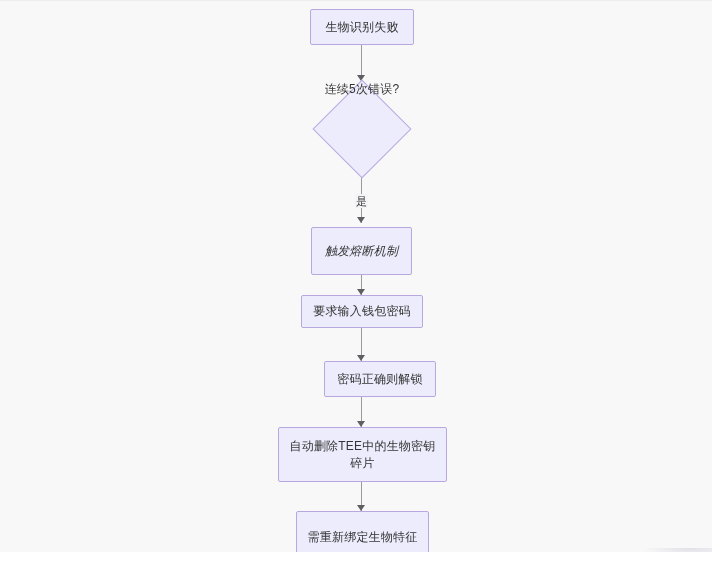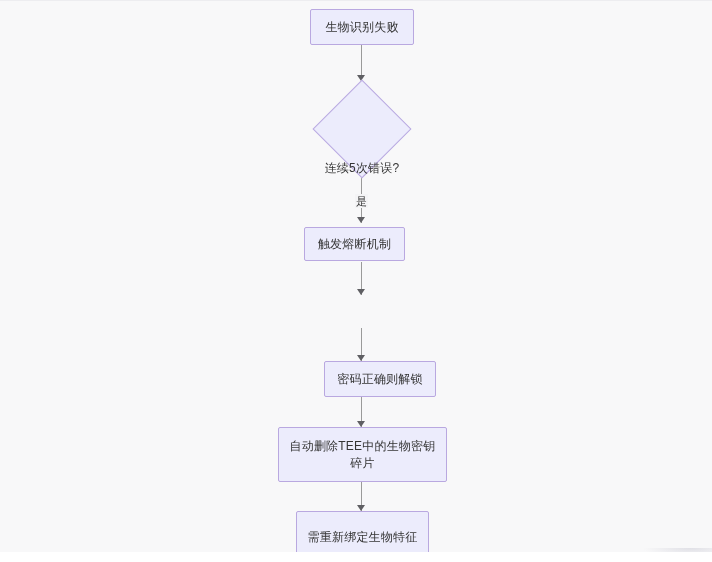--- a/index.html
+++ b/index.html
@@ -46,21 +46,21 @@
     color: #343434;
     font-size: 12px;
     line-height: 17px;
     letter-spacing: 0.2px;
     padding: 2px 0;
   }
 
   .diamond-wrap {
     position: absolute;
     display: flex;
-    align-items: flex-end;
+    align-items: flex-start;
     justify-content: center;
   }
   .diamond-shape {
     position: absolute;
     left: 50%;
     top: 50%;
     width: 70px;
     height: 70px;
     margin-left: -35px;
     margin-top: -35px;
@@ -129,24 +129,27 @@
 
   <div class="node" style="left:310px; top:8px; width:104px; height:36px;">
     <span>生物识别失败</span>
   </div>
 
   <div class="diamond-wrap" style="left:312px; top:80px; width:100px; height:96px;">
     <div class="diamond-shape"></div>
     <span class="diamond-label">连续5次错误?</span>
   </div>
 
-  <div class="node" style="left:304px; top:226px; width:101px; height:34px;">
+  <div class="node" style="left:311px; top:226px; width:101px; height:48px;font-style:italic;">
     <span>触发熔断机制</span>
   </div>
 
+  <div class="node" style="left:301px; top:294px; width:122px; height:33px;">
+    <span>要求输入钱包密码</span>
+  </div>
 
   <div class="node" style="left:324px; top:360px; width:112px; height:36px;">
     <span>密码正确则解锁</span>
   </div>
 
   <div class="node" style="left:278px; top:426px; width:169px; height:55px; flex-direction:column;">
     <span>自动删除TEE中的生物密钥</span>
     <span>碎片</span>
   </div>
 

